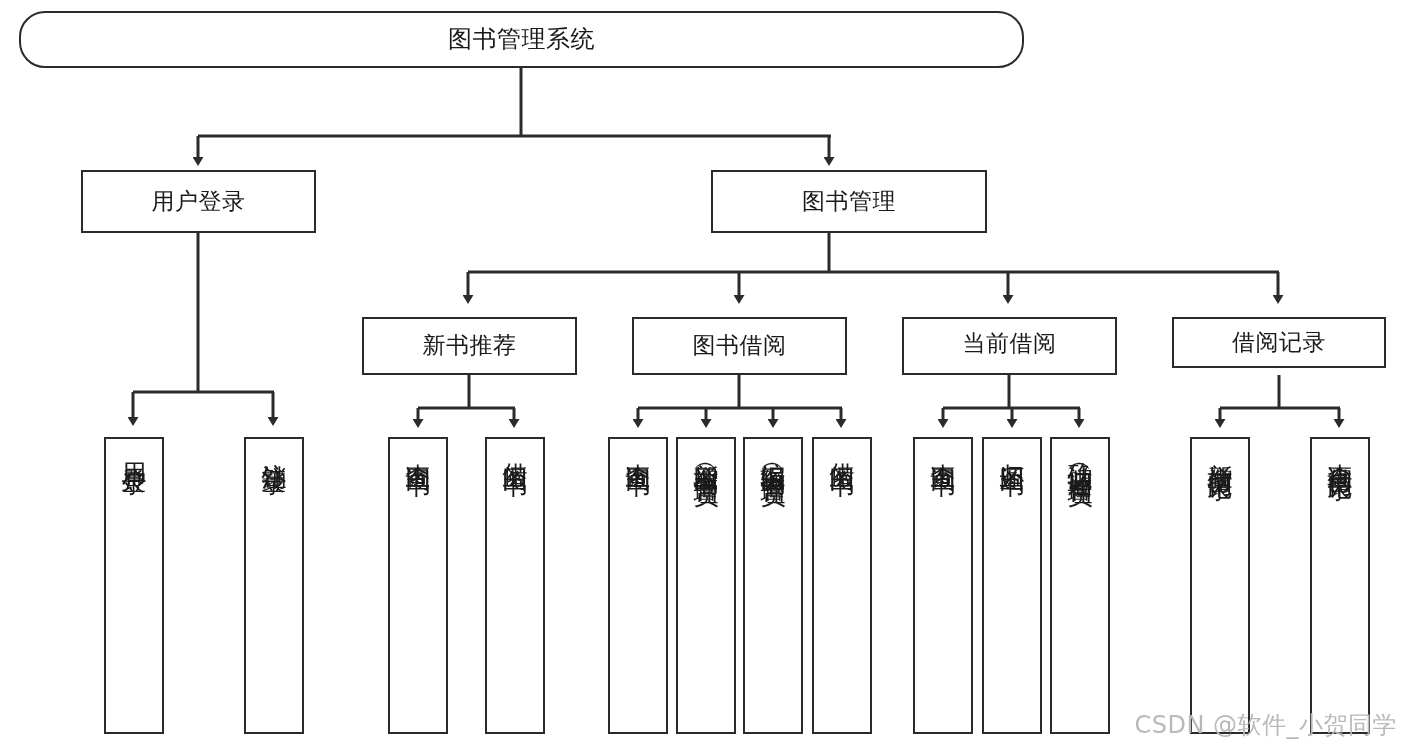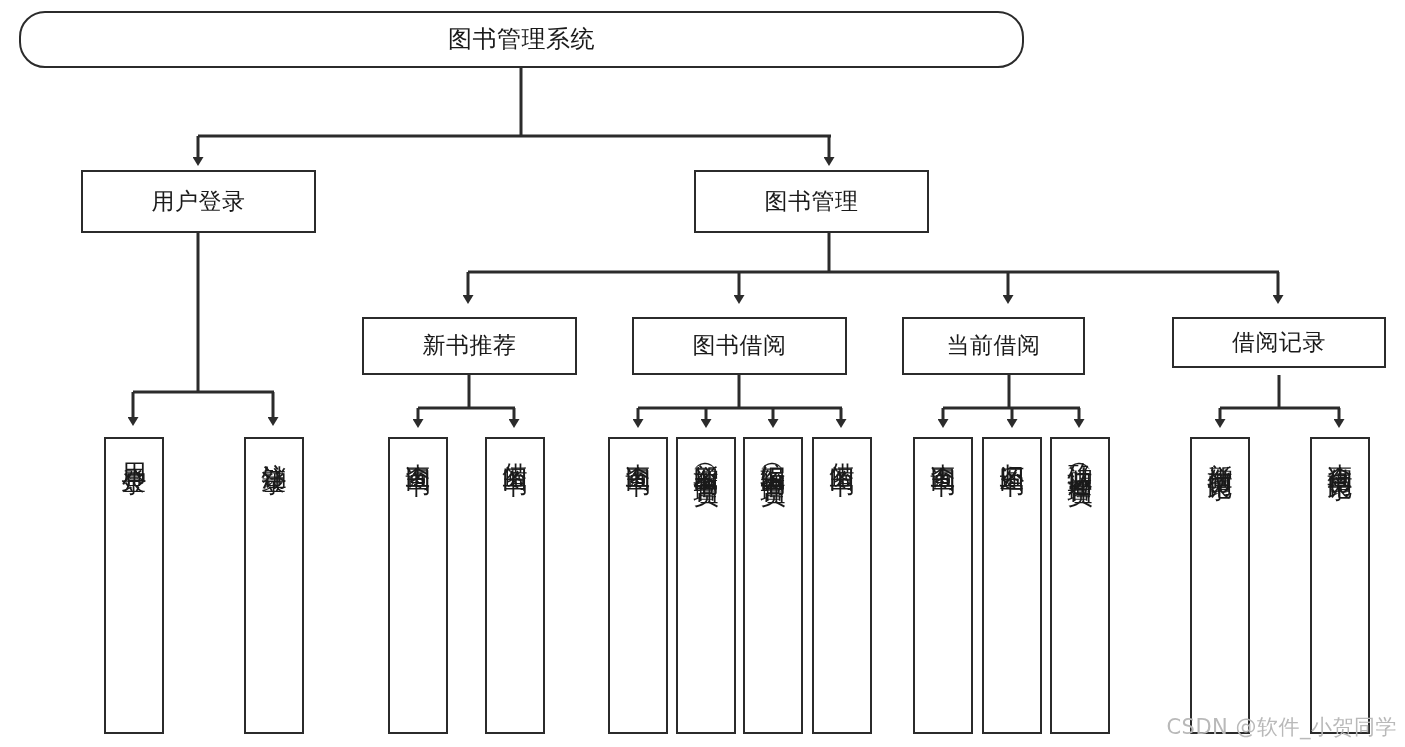--- a/index.html
+++ b/index.html
@@ -59,21 +59,21 @@
     text-orientation: upright;
     font-size: 25px;
     line-height: 1.0;
     letter-spacing: 3px;
     white-space: nowrap;
   }
   .watermark {
     position: absolute;
     right: 8px;
     bottom: 6px;
-    font-size: 21px;
+    font-size: 24px;
     color: #b9b9b9;
     letter-spacing: 0.5px;
     z-index: 5;
     white-space: nowrap;
     font-family: "DejaVu Sans", "Liberation Sans", sans-serif;
   }
 </style>
 </head>
 <body>
 
@@ -129,31 +129,31 @@
     </g>
   </svg>
 
   <div class="node h root" style="left:19px; top:11px; width:1005px; height:57px;border-radius:26px;">
     <span class="lbl">图书管理系统</span>
   </div>
 
   <div class="node h" style="left:81px; top:170px; width:235px; height:63px;">
     <span class="lbl">用户登录</span>
   </div>
-  <div class="node h" style="left:694px; top:170px; width:235px; height:63px;">
+  <div class="node h" style="left:711px; top:170px; width:276px; height:63px;">
     <span class="lbl">图书管理</span>
   </div>
 
   <div class="node h" style="left:362px; top:317px; width:215px; height:58px;">
     <span class="lbl">新书推荐</span>
   </div>
   <div class="node h" style="left:632px; top:317px; width:215px; height:58px;">
     <span class="lbl">图书借阅</span>
   </div>
-  <div class="node h" style="left:902px; top:317px; width:183px; height:58px;">
+  <div class="node h" style="left:902px; top:317px; width:215px; height:58px;font-family:Liberation Mono, monospace;">
     <span class="lbl">当前借阅</span>
   </div>
   <div class="node h" style="left:1172px; top:317px; width:214px; height:51px;">
     <span class="lbl">借阅记录</span>
   </div>
 
   <div class="node v" style="left:104px; top:437px; width:60px; height:297px;">
     <span class="lbl">用户登录</span>
   </div>
   <div class="node v" style="left:244px; top:437px; width:60px; height:297px;">

